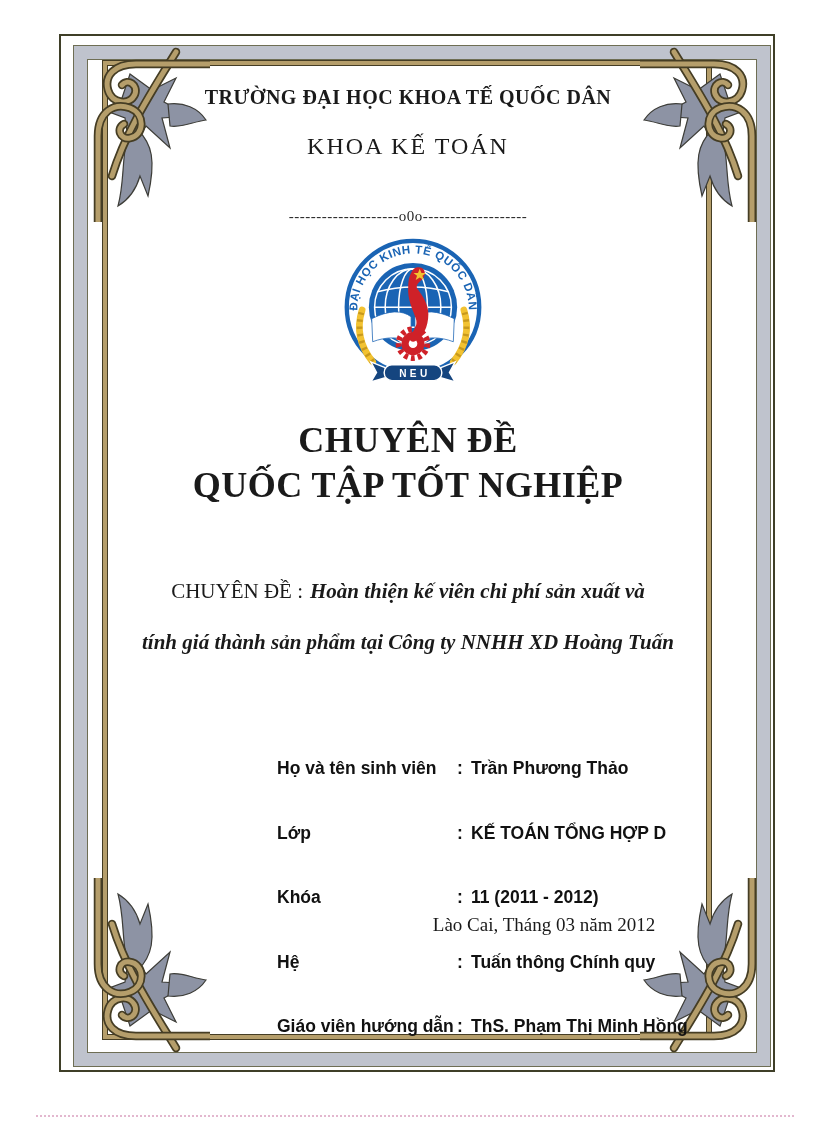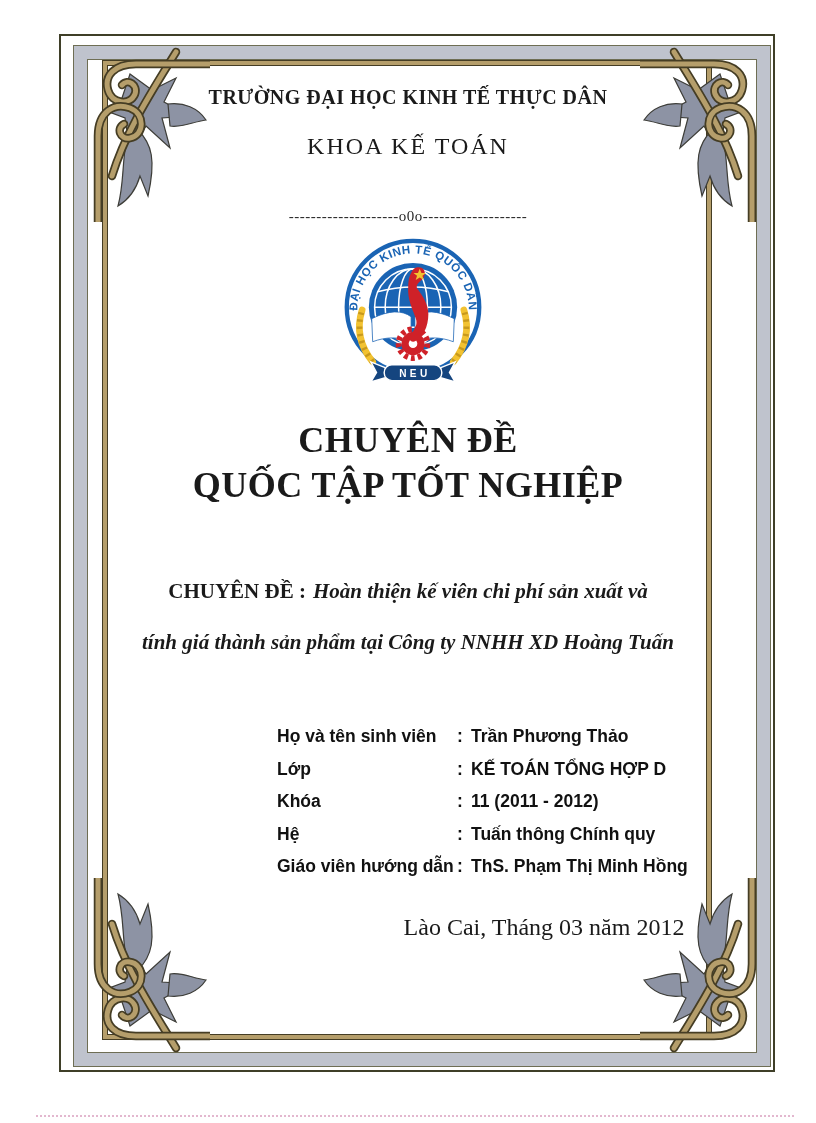--- a/index.html
+++ b/index.html
@@ -63,36 +63,36 @@
             fill:#ffffff; letter-spacing:3.5px; }
   
   .main-title {
     position:absolute; top:418px; left:0; width:100%; text-align:center;
     font-size:36px; font-weight:bold; line-height:45px; letter-spacing:0.5px;
   }
   .topic {
     position:absolute; top:566px; left:0; width:100%; text-align:center;
     font-size:21px; line-height:51px;
   }
-  .topic .t-label { font-weight:bold; margin-right:7px; }
+  .topic .t-label { font-weight:normal; margin-right:7px; }
   .topic .t-italic { font-weight:bold; font-style:italic; }
   
   .info {
     position:absolute; left:277px; top:726px;
     font-family:"Liberation Sans","DejaVu Sans",sans-serif;
     font-weight:bold; font-size:17.5px; color:#111;
   }
-  .info-row { display:flex; height:32.5px; align-items:flex-start; }
+  .info-row { display:flex; height:32.5px; align-items:flex-start;margin-top:32px; }
   .info-label { width:180px; flex:none; }
   .info-colon { width:14px; flex:none; }
   .info-value { white-space:nowrap; }
   
   .place-date {
     position:absolute; top:914px; left:0; width:100%; box-sizing:border-box;
-    padding-left:272px; text-align:center; font-size:24px;
+    padding-left:272px; text-align:center; font-size:19px;
   }
   .bottom-dotted {
     position:absolute; top:1115px; left:36px; right:22px; height:0;
     border-top:2px dotted var(--dotted-pink);
   }
 </style>
 </head>
 <body>
 
 <div class="page">
@@ -120,21 +120,21 @@
   <svg class="ornament orn-tr">
       <use href="#orn"></use>
     </svg>
   <svg class="ornament orn-bl">
       <use href="#orn"></use>
     </svg>
   <svg class="ornament orn-br">
       <use href="#orn"></use>
     </svg>
 
-  <div class="h-university">TRƯỜNG ĐẠI HỌC KINH TẾ THỰC DÂN</div>
+  <div class="h-university">TRƯỜNG ĐẠI HỌC KHOA TẾ QUỐC DÂN</div>
   <div class="h-faculty">KHOA KẾ TOÁN</div>
   <div class="h-divider">--------------------o0o-------------------</div>
 
   <svg class="logo" viewBox="0 0 150 160">
     <defs>
       <path id="arcPath" d="M 17 78 A 58 58 0 0 1 133 78"></path>
     </defs>
     <circle class="l-ring" cx="75" cy="76" r="69"></circle>
     <circle cx="75" cy="76" r="61" fill="#ffffff"></circle>
     <circle class="l-disc" cx="75" cy="76" r="46"></circle>

